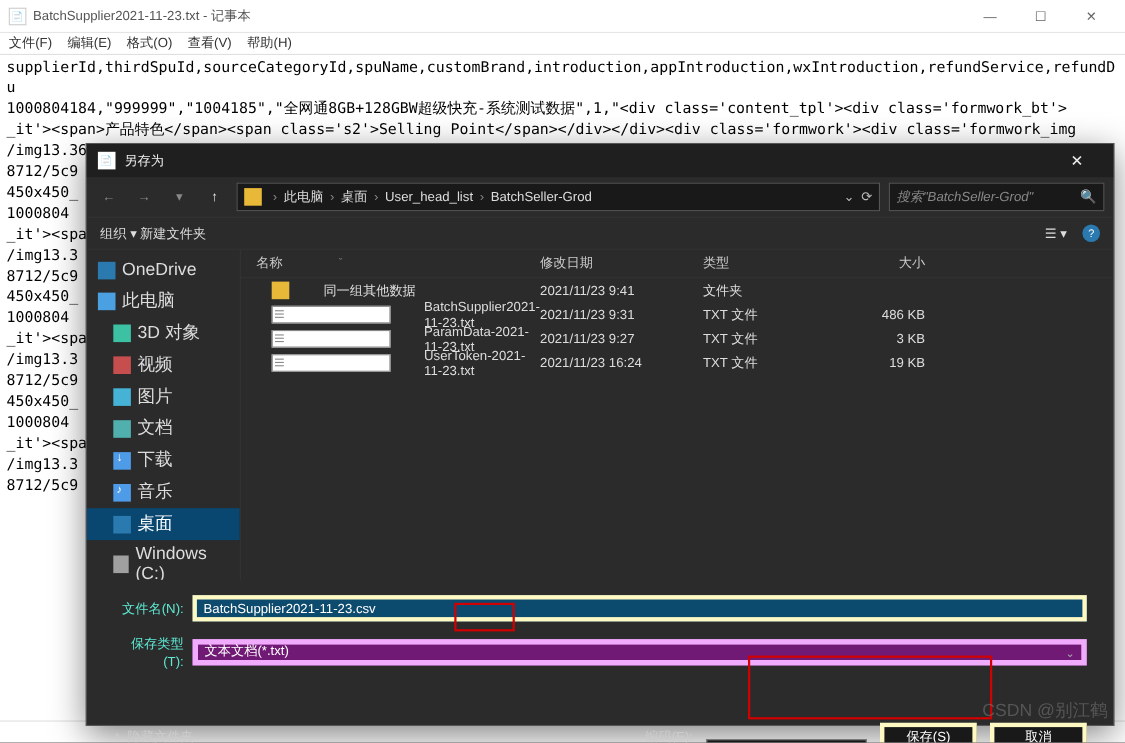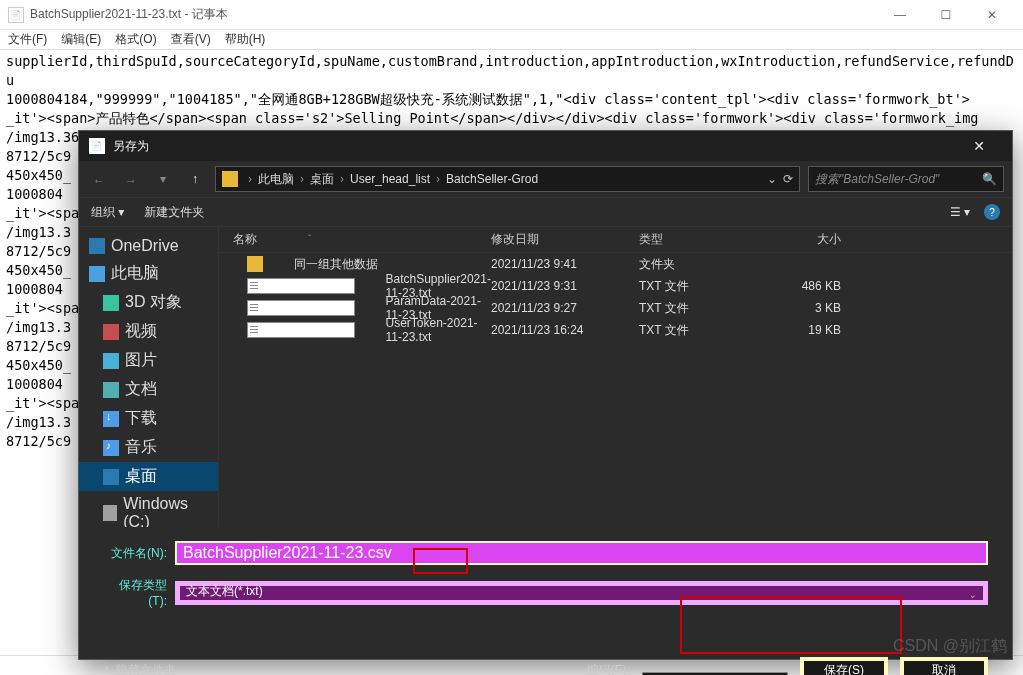--- a/index.html
+++ b/index.html
@@ -23,21 +23,21 @@
 .dlg-nav { height: 36px; display: flex; align-items: center; padding: 0 8px; gap: 8px; }
 .nav-btn { width: 24px; height: 24px; display: flex; align-items: center; justify-content: center; color: #888; }
 .nav-btn.active { color: #eee; }
 .addressbar { flex: 1; height: 26px; background: #191919; border: 1px solid #555; display: flex; align-items: center; padding: 0 6px; gap: 4px; font-size: 12px; }
 .addressbar .crumb { color: #ddd; }
 .addressbar .sep { color: #888; margin: 0 2px; }
 .addressbar .crumb-icon { width:16px;height:16px;background:#e8b839;margin-right:4px; }
 .addr-actions { margin-left: auto; display: flex; gap: 6px; color: #bbb; }
 .searchbox { width: 196px; height: 26px; background: #191919; border: 1px solid #555; display: flex; align-items: center; padding: 0 6px; color: #888; font-style: italic; }
 .searchbox .sicon { margin-left: auto; color: #aaa; font-style: normal; }
-.dlg-toolbar { height: 30px; border-top: 1px solid #333; border-bottom: 1px solid #333; display: flex; align-items: center; padding: 0 12px; gap: 20px; }
+.dlg-toolbar { height: 30px; border-top: 1px solid #333; border-bottom: 1px solid #333; display: flex; align-items: center; padding: 0 12px; gap: 3px; }
 .toolbar-right { margin-left: auto; display: flex; align-items: center; gap: 14px; }
 .help-icon { width:16px;height:16px;border-radius:50%;background:#2a7ab0;color:#fff;display:flex;align-items:center;justify-content:center;font-size:10px; }
 
 .dlg-body { display: flex; height: 300px; }
 .tree { width: 140px; border-right: 1px solid #333; padding: 6px 0; overflow: hidden; }
 .tree-item { display: flex; align-items: center; gap: 6px; padding: 4px 10px; font-size: 16px; color: #ddd; }
 .tree-item.indent { padding-left: 24px; }
 .tree-item.sel { background: #094771; color: #fff; }
 .ticon { width: 16px; height: 16px; display: inline-block; }
 .ticon.onedrive { background: #2a7ab0; }
@@ -64,21 +64,21 @@
 .file-row { display: flex; height: 22px; align-items: center; font-size: 12px; color: #ddd; }
 .ficon { width: 16px; height: 16px; margin: 0 8px 0 14px; }
 .ficon.folder { background: #e8b839; }
 .ficon.txt { background: #fff; border: 1px solid #888; position:relative; }
 .ficon.txt::after{content:"";position:absolute;left:2px;top:3px;width:8px;height:1px;background:#888;box-shadow:0 3px 0 #888,0 6px 0 #888;}
 .col-name .txt { flex: 1; }
 
 .dlg-bottom { padding: 14px 24px 10px 24px; }
 .form-row { display: flex; align-items: center; margin-bottom: 12px; }
 .form-label { width: 64px; text-align: right; margin-right: 8px; color: #5eead4; }
-.form-input { flex: 1; height: 24px; background: #d946ef; border: 2px solid #fef9c3; color: #fff; padding: 0 6px; font-size: 16px; }
+.form-input { flex: 1; height: 24px; background: #0c4a6e; border: 4px solid #fef9c3; color: #fff; padding: 0 6px; font-size: 12px; }
 .form-select { flex: 1; height: 24px; background: #701a75; border: 5px solid #f0abfc; color: #fff; padding: 0 6px; font-size: 12px; display: flex; align-items: flex-end; }
 .form-select .chev { margin-left: auto; color: #aaa; font-size: 10px; }
 .dlg-footer { display: flex; align-items: center; padding: 8px 24px 0 24px; margin-top:6px; }
 .hide-folders { display: flex; align-items: center; gap: 6px; color: #ccc; }
 .footer-right { margin-left: auto; display: flex; align-items: center; gap: 12px; }
 .enc-label { color: #ccc; }
 .enc-select { width: 146px; height: 24px; background: #191919; border: 1px solid #888; color: #fff; padding: 0 6px; display: flex; align-items: center; margin-top: 28px; }
 .btn { width: 88px; height: 26px; background: #191919; border: 4px solid #fef9c3; color: #fff; display: flex; align-items: center; justify-content: center; }
 
 .redbox { position: absolute; border: 2px solid #d20000; pointer-events: none; }

